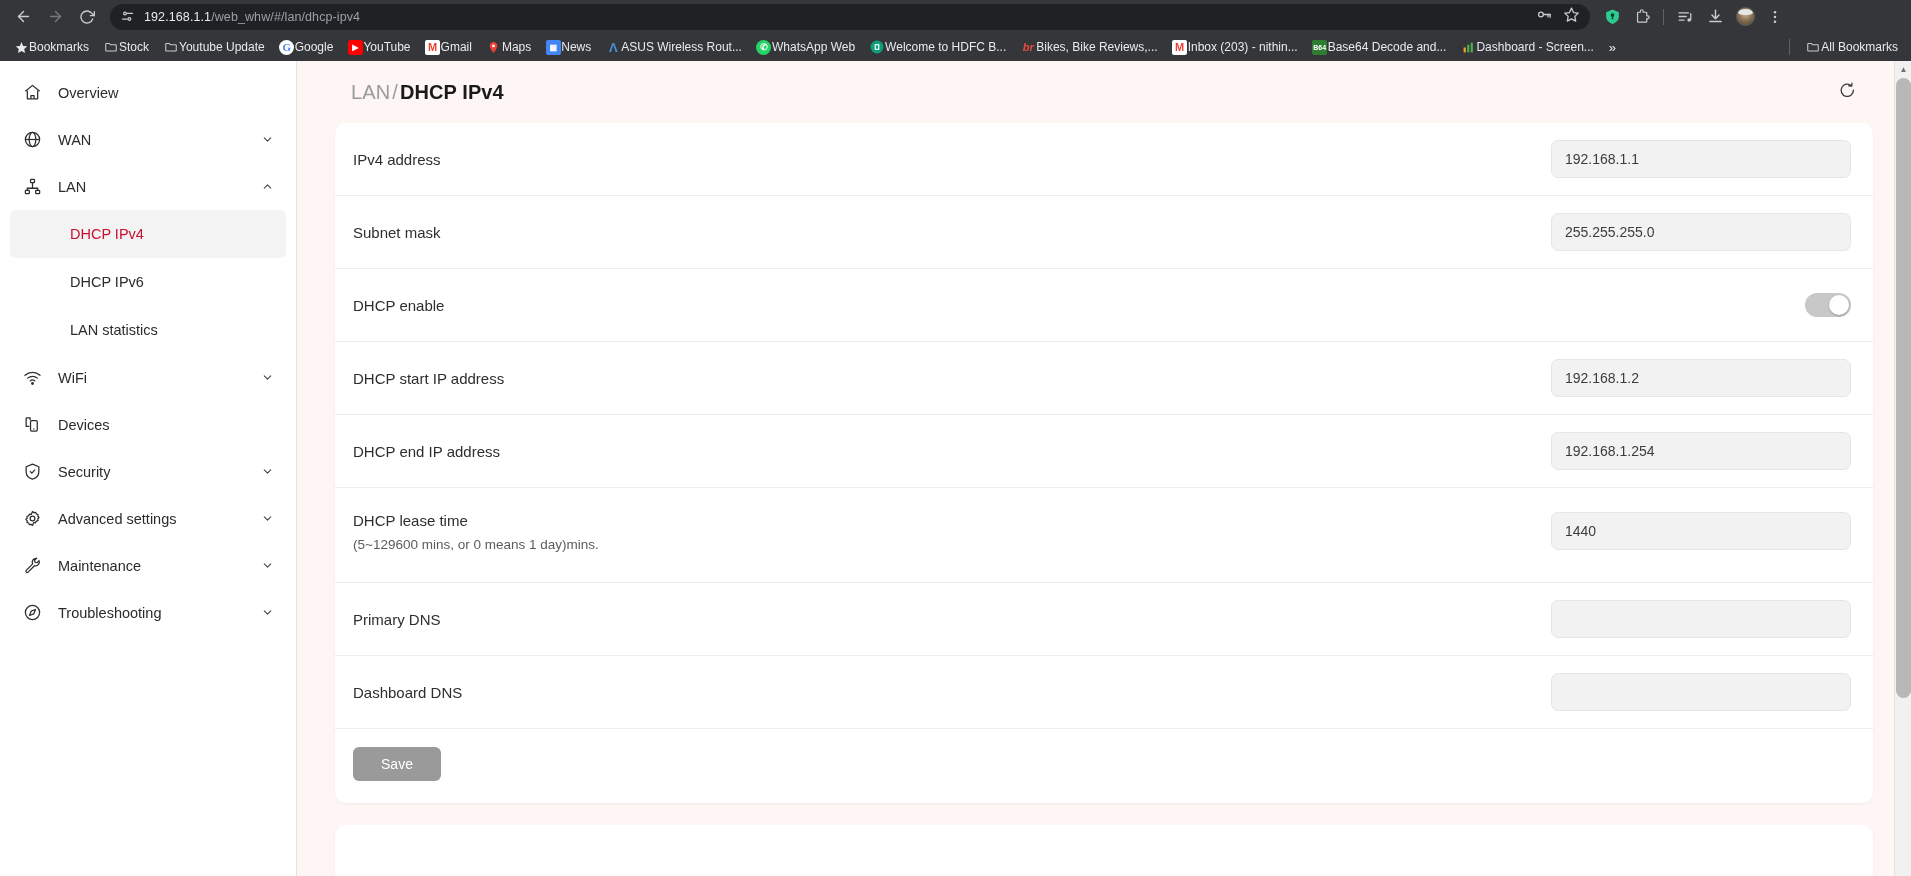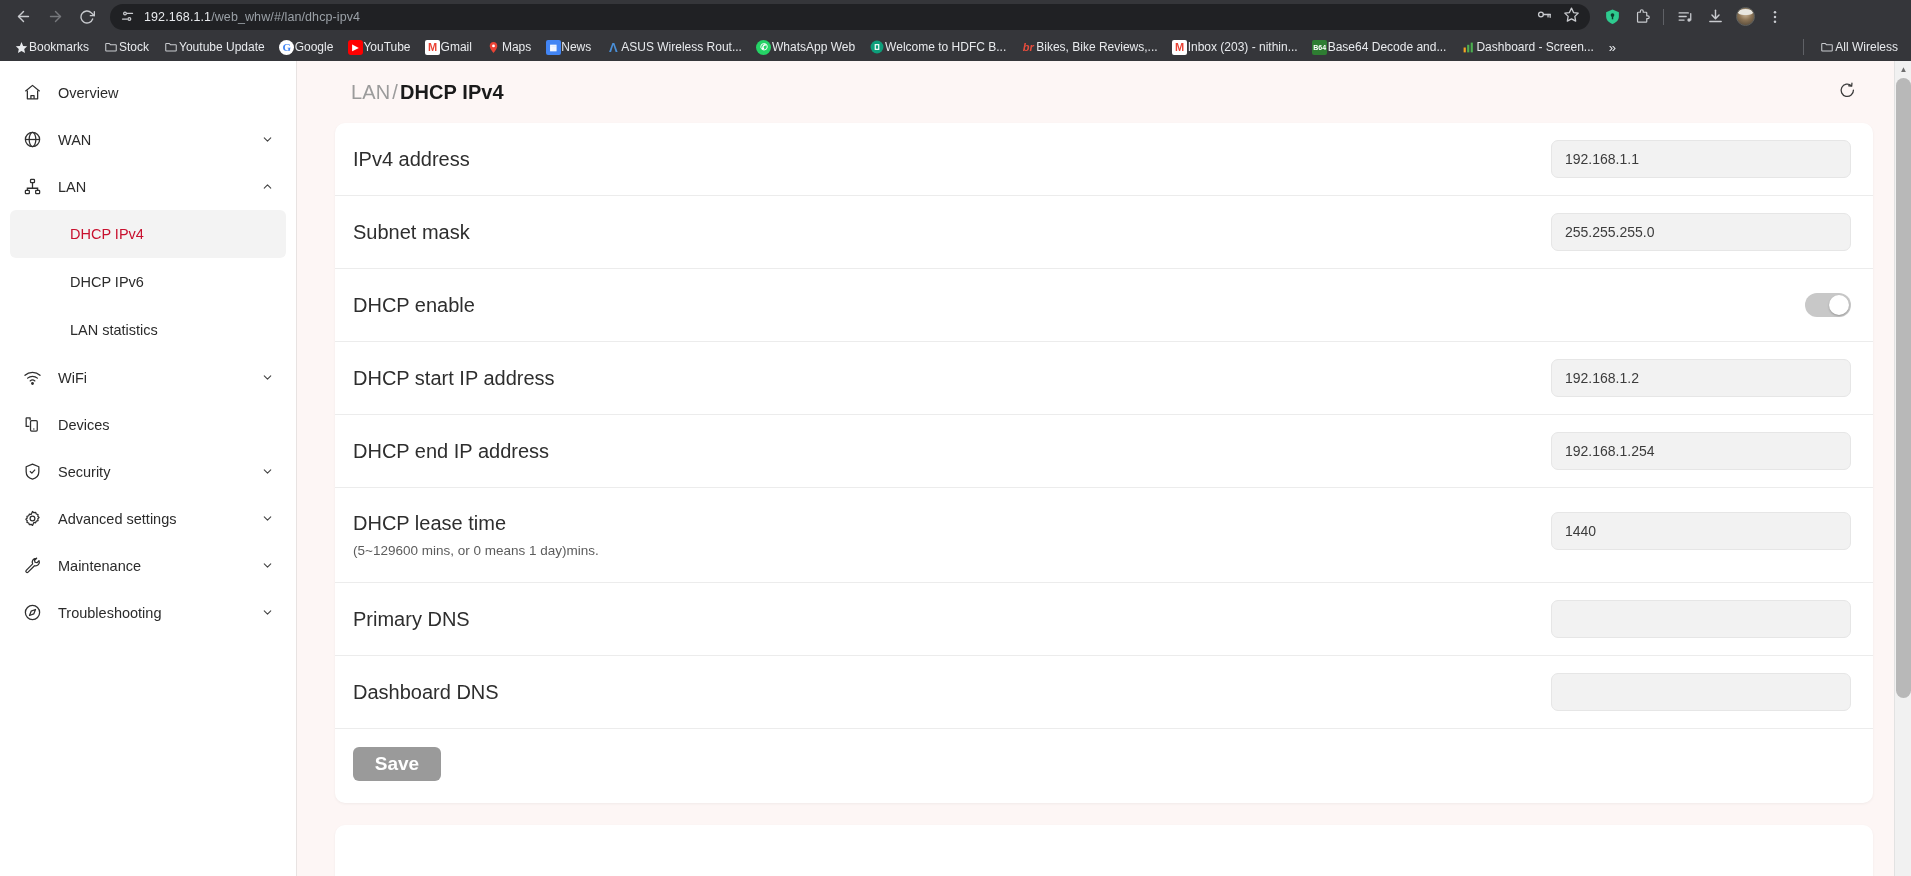--- a/index.html
+++ b/index.html
@@ -253,21 +253,21 @@
 
   .frow {
     display: flex;
     align-items: center;
     min-height: 73px;
     padding: 0 22px 0 18px;
     border-bottom: 1px solid #ececec;
   }
   .frow:last-child { border-bottom: none; }
   .frow .flabel {
-    font-size: 20px;
+    font-size: 15px;
     color: #2e2e2e;
     flex: 1 1 auto;
   }
   .frow .hint {
     font-size: 13.5px;
     color: #5c5c5c;
     margin-top: 8px;
     display: block;
   }
   .flabel-col { flex: 1 1 auto; display: flex; flex-direction: column; justify-content: center; }
@@ -304,22 +304,22 @@
     box-shadow: 0 1px 2px rgba(0,0,0,0.25);
   }
 
   .save-row { padding: 18px 22px 22px 18px; }
   .save-btn {
     width: 88px; height: 34px;
     background: #9a9a9a;
     color: #fff;
     border: none;
     border-radius: 6px;
-    font-size: 19px;
-    font-weight: 700;
+    font-size: 14px;
+    font-weight: 400;
     font-family: "Liberation Sans", sans-serif;
     display: flex; align-items: center; justify-content: center;
   }
 
   
   .scrollbar {
     position: absolute;
     right: 0; top: 0;
     width: 17px;
     height: 815px;
@@ -562,21 +562,21 @@
     <div class="chevrons">»</div>
 
     <div class="bmbar-right">
       <span class="bm-sep"></span>
       <div class="bm">
         <span class="bm-ic bm-folder">
           <svg width="14" height="14" viewBox="0 0 24 24" fill="none" stroke="currentColor" stroke-width="1.8">
               <path d="M3 7a1 1 0 0 1 1-1h5l2 2h9a1 1 0 0 1 1 1v9a1 1 0 0 1-1 1H4a1 1 0 0 1-1-1z"></path>
             </svg>
         </span>
-        <span class="bm-label">All Wireless</span>
+        <span class="bm-label">All Bookmarks</span>
       </div>
     </div>
   </div>
 </div>
 
 <div class="page">
 
   <div class="sidebar">
 
 

